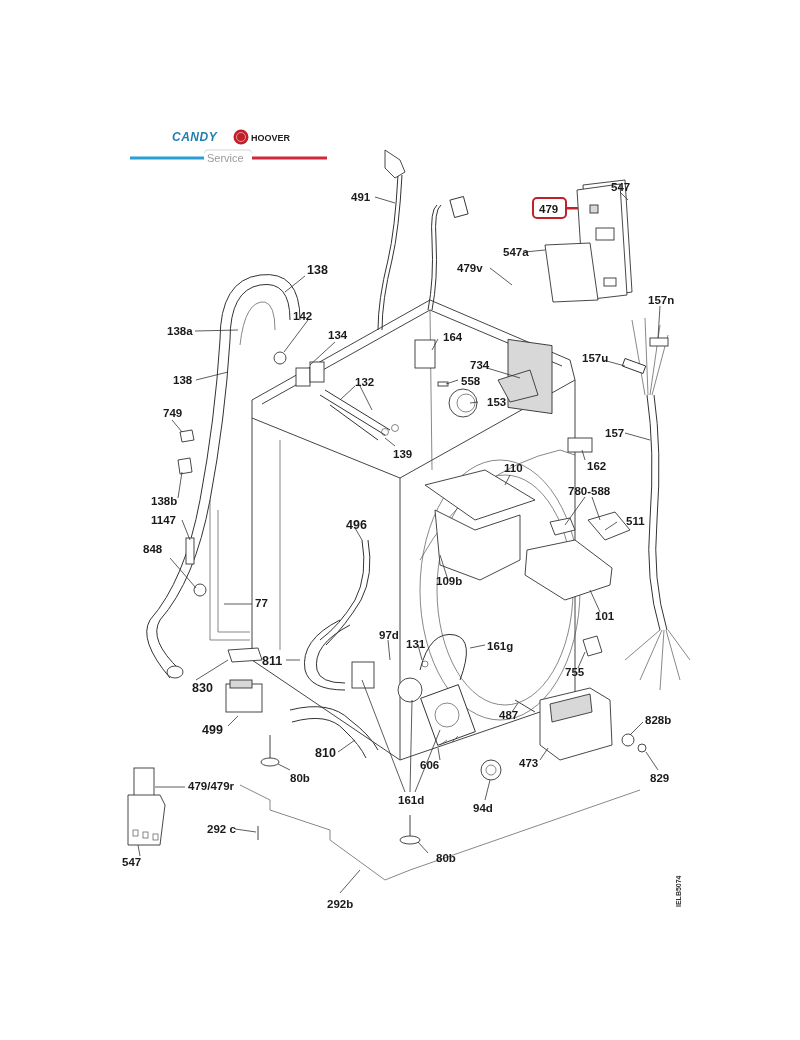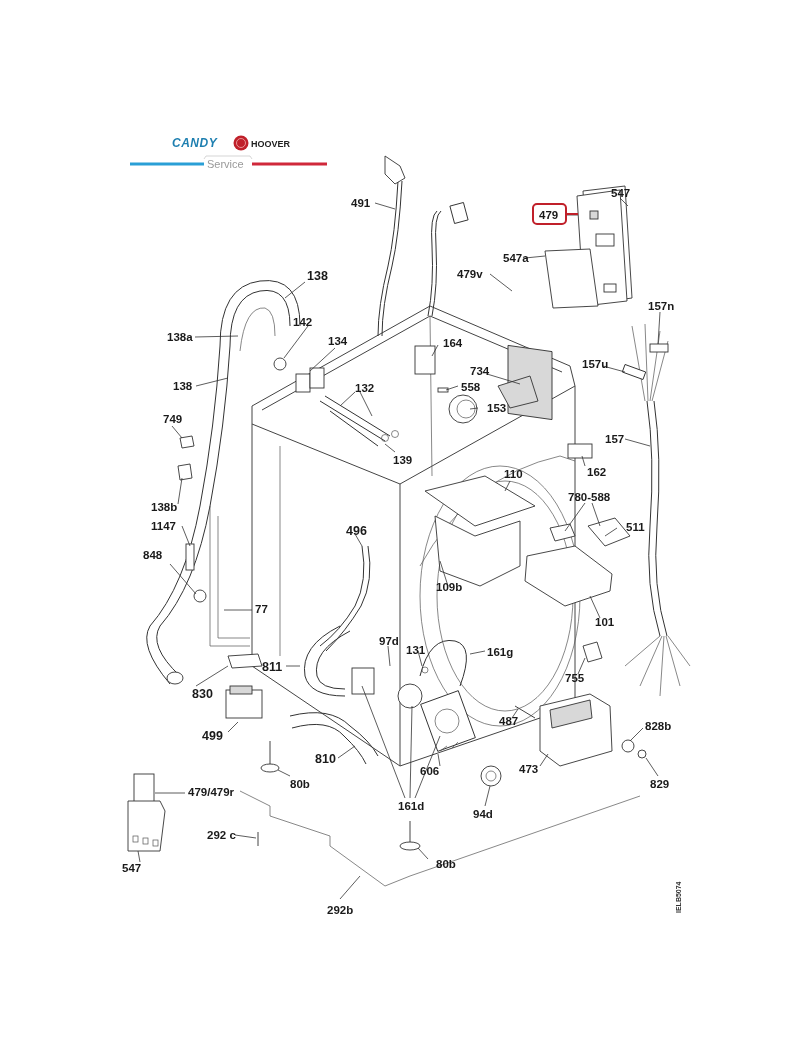--- a/index.html
+++ b/index.html
@@ -1,18 +1,18 @@
 <!DOCTYPE html>
 <html><head>
 <meta charset="utf-8">
 <style>
   html, body { margin: 0; padding: 0; background: #ffffff; }
   body { width: 800px; height: 1040px; position: relative; overflow: hidden;
          font-family: "Liberation Sans", sans-serif; }
-  #page { position: absolute; left: 0; top: 6px; width: 800px; height: 784px; }
+  #page { position: absolute; left: 0; top: 0; width: 800px; height: 784px; }
   svg#diagram { position: absolute; left: 0; top: 0; }
   .lbl { font-family: "Liberation Sans", sans-serif; font-weight: bold; font-size: 11.5px; fill: #1a1a1a; }
   .lbl-big { font-size: 12.5px; }
   .leader { stroke: #333; stroke-width: 0.8; fill: none; }
   .ln { stroke: #444; stroke-width: 1; fill: none; }
   .ln-thin { stroke: #555; stroke-width: 0.7; fill: none; }
   .part { stroke: #333; stroke-width: 0.9; fill: #fff; }
   .part-grey { stroke: #333; stroke-width: 0.9; fill: #d8d8d8; }
   .hose { stroke: #333; stroke-width: 1; fill: none; }
   .logo-candy { font-family: "Liberation Sans", sans-serif; font-weight: bold; font-style: italic; font-size: 12px; fill: #1e7fb0; letter-spacing: 0.5px; }

